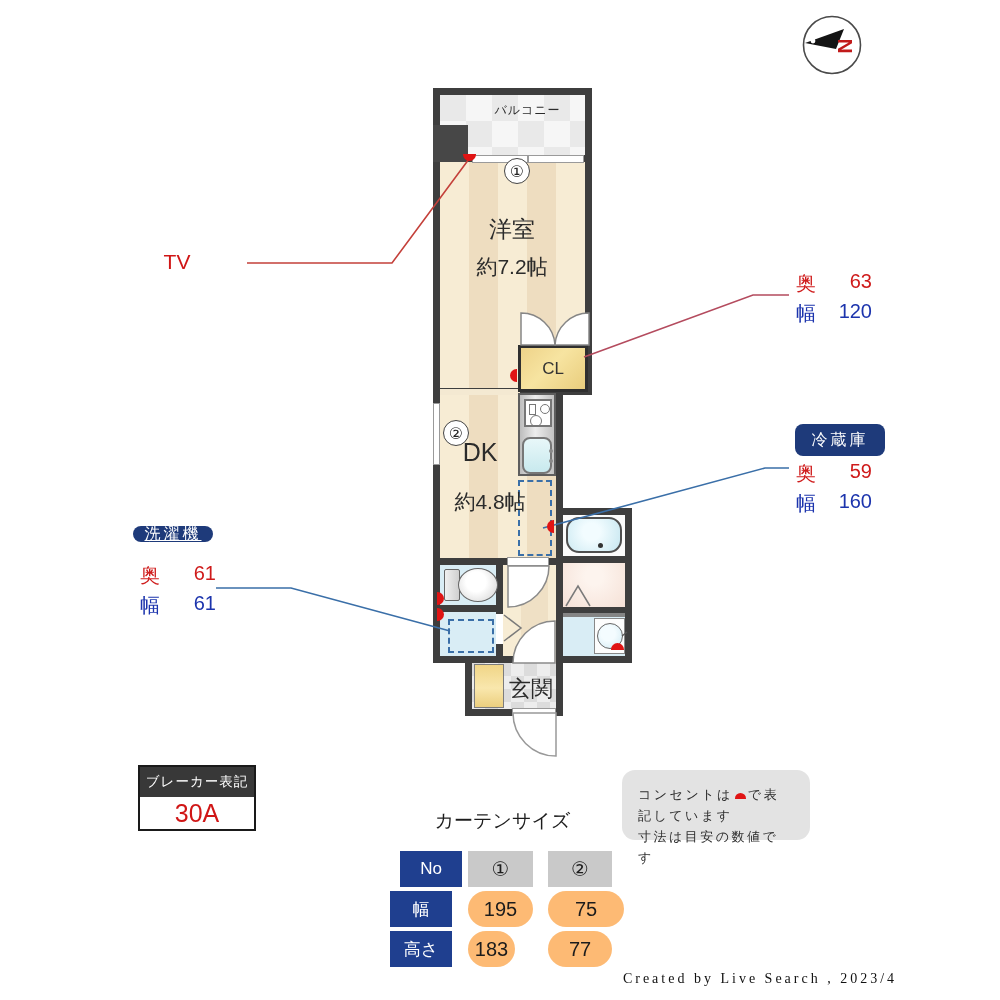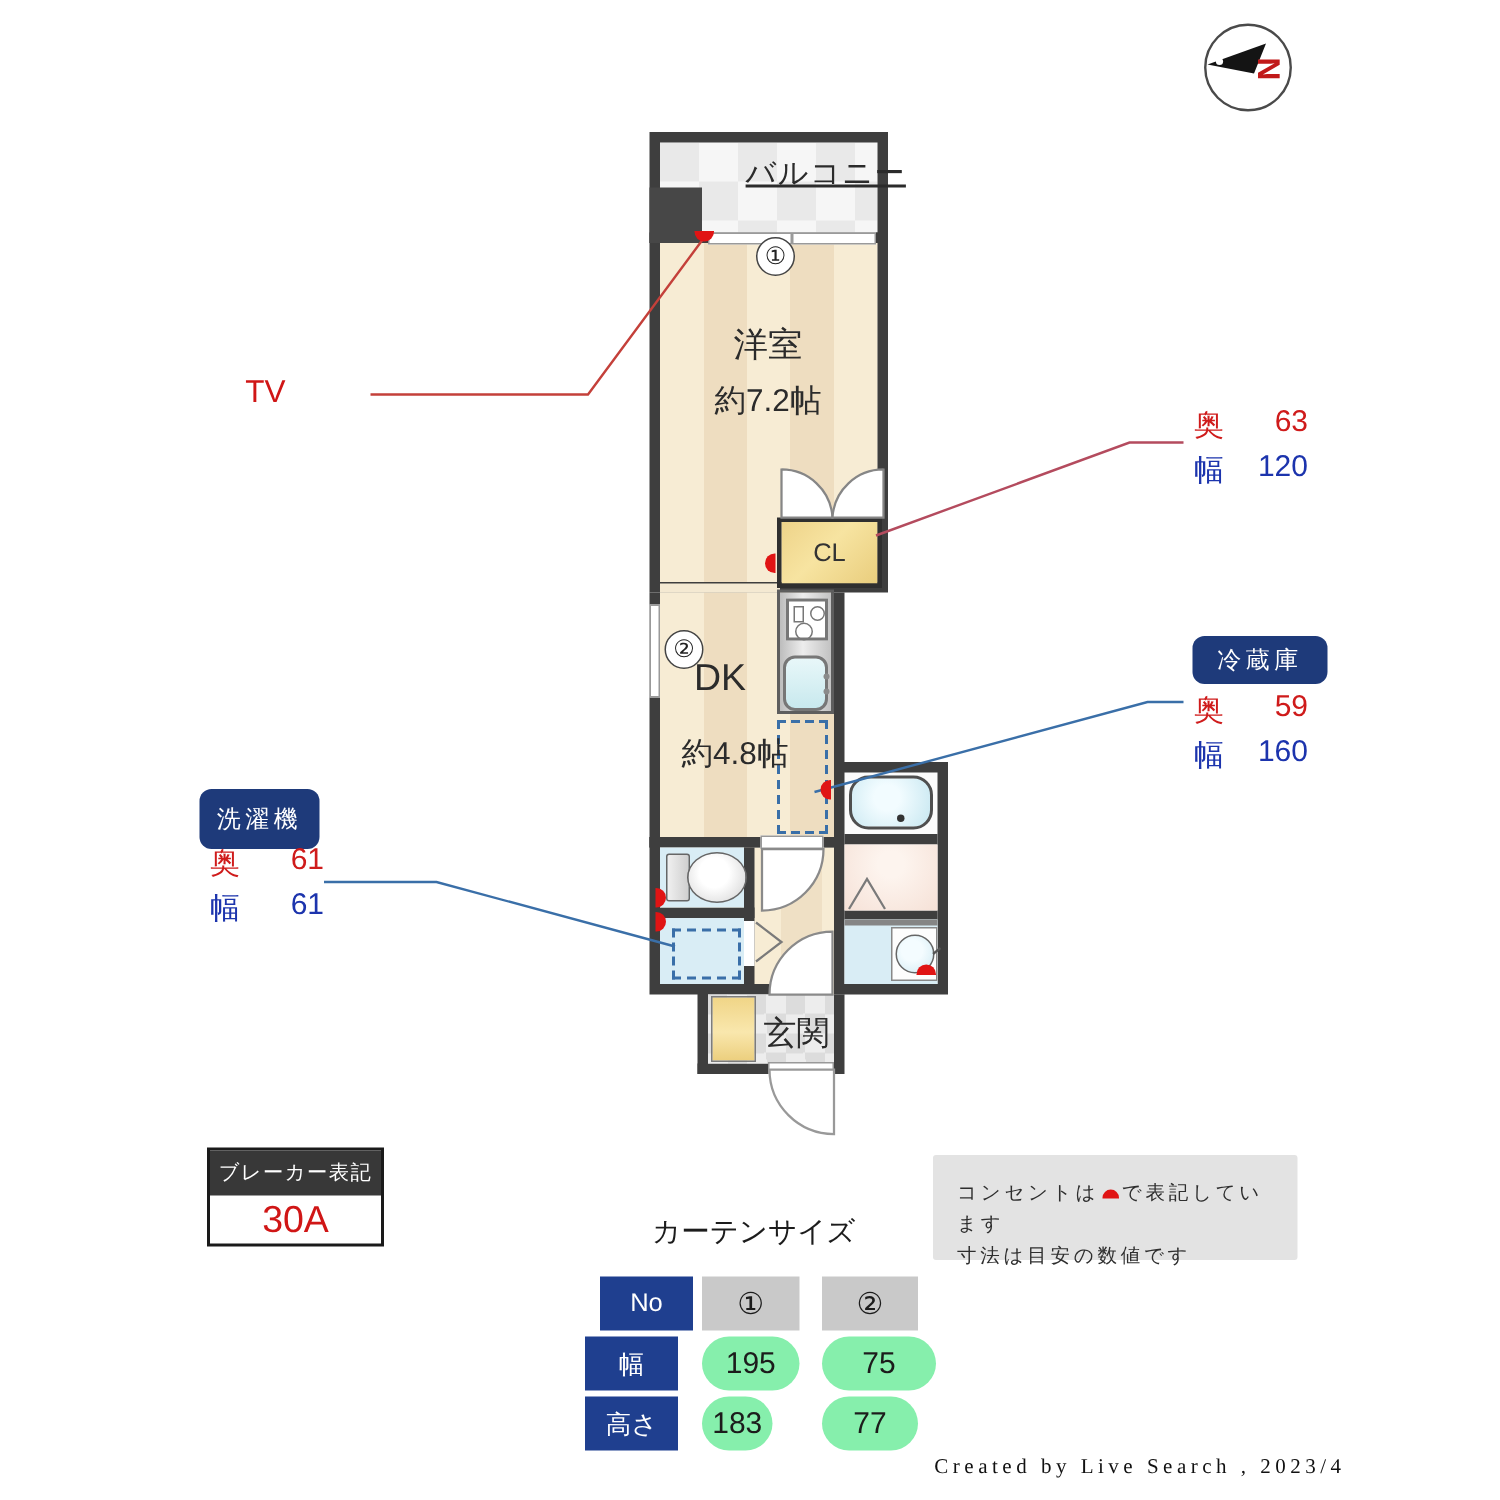--- a/index.html
+++ b/index.html
@@ -94,25 +94,25 @@
     border:2px solid #1a1a1a; background:#fff; }
   .breaker .hd { height:30px; background:#383838; color:#fff; font-size:13.5px; letter-spacing:1px; }
   .breaker .bd { height:32px; color:#d01616; font-size:25px; }
 
   
   .ct-title { position:absolute; left:430px; top:808px; width:145px; text-align:center;
     font-size:19px; color:#1c1c1c; }
   .tlabel { position:absolute; width:62px; height:36px; background:#1f3f8f; color:#fff; font-size:17px; }
   .tcell  { position:absolute; height:36px; font-size:20px; color:#1c1c1c; }
   .tc-head { background:#c9c9c9; }
-  .tc-val  { background:#86efac;border-radius:18px; }
-
-  
-  .notebox { position:absolute; left:622px; top:770px; width:243px; height:70px;
-    background:#e3e3e3; border-radius:2px; padding:14px 16px;
+  .tc-val  { background:#fdba74;border-radius:18px; }
+
+  
+  .notebox { position:absolute; left:622px; top:770px; width:188px; height:70px;
+    background:#e3e3e3; border-radius:13px; padding:14px 16px;
     font-size:13px; letter-spacing:2.5px; color:#2e2e2e; line-height:21px; }
   .note-dome { display:inline-block; width:11px; height:6px; background:#e01414;
     border-radius:6px 6px 0 0; margin:0 2px; }
   .credit { position:absolute; left:555px; top:971px; width:410px; text-align:center;
     font-family:"Liberation Serif","DejaVu Serif",serif; font-size:14px;
     letter-spacing:3px; color:#111; }
 
   svg.overlay { position:absolute; left:0; top:0; pointer-events:none; }
 </style>
 </head>
@@ -206,21 +206,21 @@
   <div class="outlet rot180" style="left:463px; top:154px;"></div>
   <div class="outlet rotm90" style="left:507px; top:372px;"></div>
   <div class="outlet rotm90" style="left:544px; top:523px;"></div>
   <div class="outlet rot90" style="left:434px; top:595px;"></div>
   <div class="outlet rot90" style="left:434px; top:611px;"></div>
   <div class="outlet" style="left:611px; top:643px;"></div>
 
   <div class="numcirc flexc" style="left:504px; top:158px;">①</div>
   <div class="numcirc flexc" style="left:443px; top:420px;">②</div>
 
-  <div class="ptxt" style="left:483px; top:102px; width:135px; font-size:20px; letter-spacing:1px;text-decoration:underline;">バルコニー</div>
+  <div class="ptxt" style="left:460px; top:102px; width:135px; font-size:12px; letter-spacing:1px;">バルコニー</div>
   <div class="ptxt" style="left:452px; top:214px; width:120px; font-size:23px;">洋室</div>
   <div class="ptxt" style="left:442px; top:253px; width:140px; font-size:21px;">約7.2帖</div>
   <div class="ptxt" style="left:440px; top:438px; width:80px; font-size:25px;">DK</div>
   <div class="ptxt" style="left:428px; top:488px; width:124px; font-size:21px;">約4.8帖</div>
   <div class="ptxt" style="left:505px; top:674px; width:52px; font-size:22px;">玄関</div>
 
   <div class="ptxt tv" style="left:152px; top:250px; width:50px;">TV</div>
 
   <div class="dims" style="left:796px; top:270px;">
     <div class="row d-red">
@@ -238,21 +238,21 @@
     <div class="row d-red">
       <span>奥</span>
       <span>59</span>
     </div>
     <div class="row d-blue">
       <span>幅</span>
       <span>160</span>
     </div>
   </div>
 
-  <div class="badge flexc" style="left:133px; top:526px; width:80px; height:40px;">洗濯機</div>
+  <div class="badge flexc" style="left:133px; top:526px; width:80px; height:16px;text-decoration:underline;">洗濯機</div>
   <div class="dims" style="left:140px; top:562px;">
     <div class="row d-red">
       <span>奥</span>
       <span>61</span>
     </div>
     <div class="row d-blue">
       <span>幅</span>
       <span>61</span>
     </div>
   </div>

